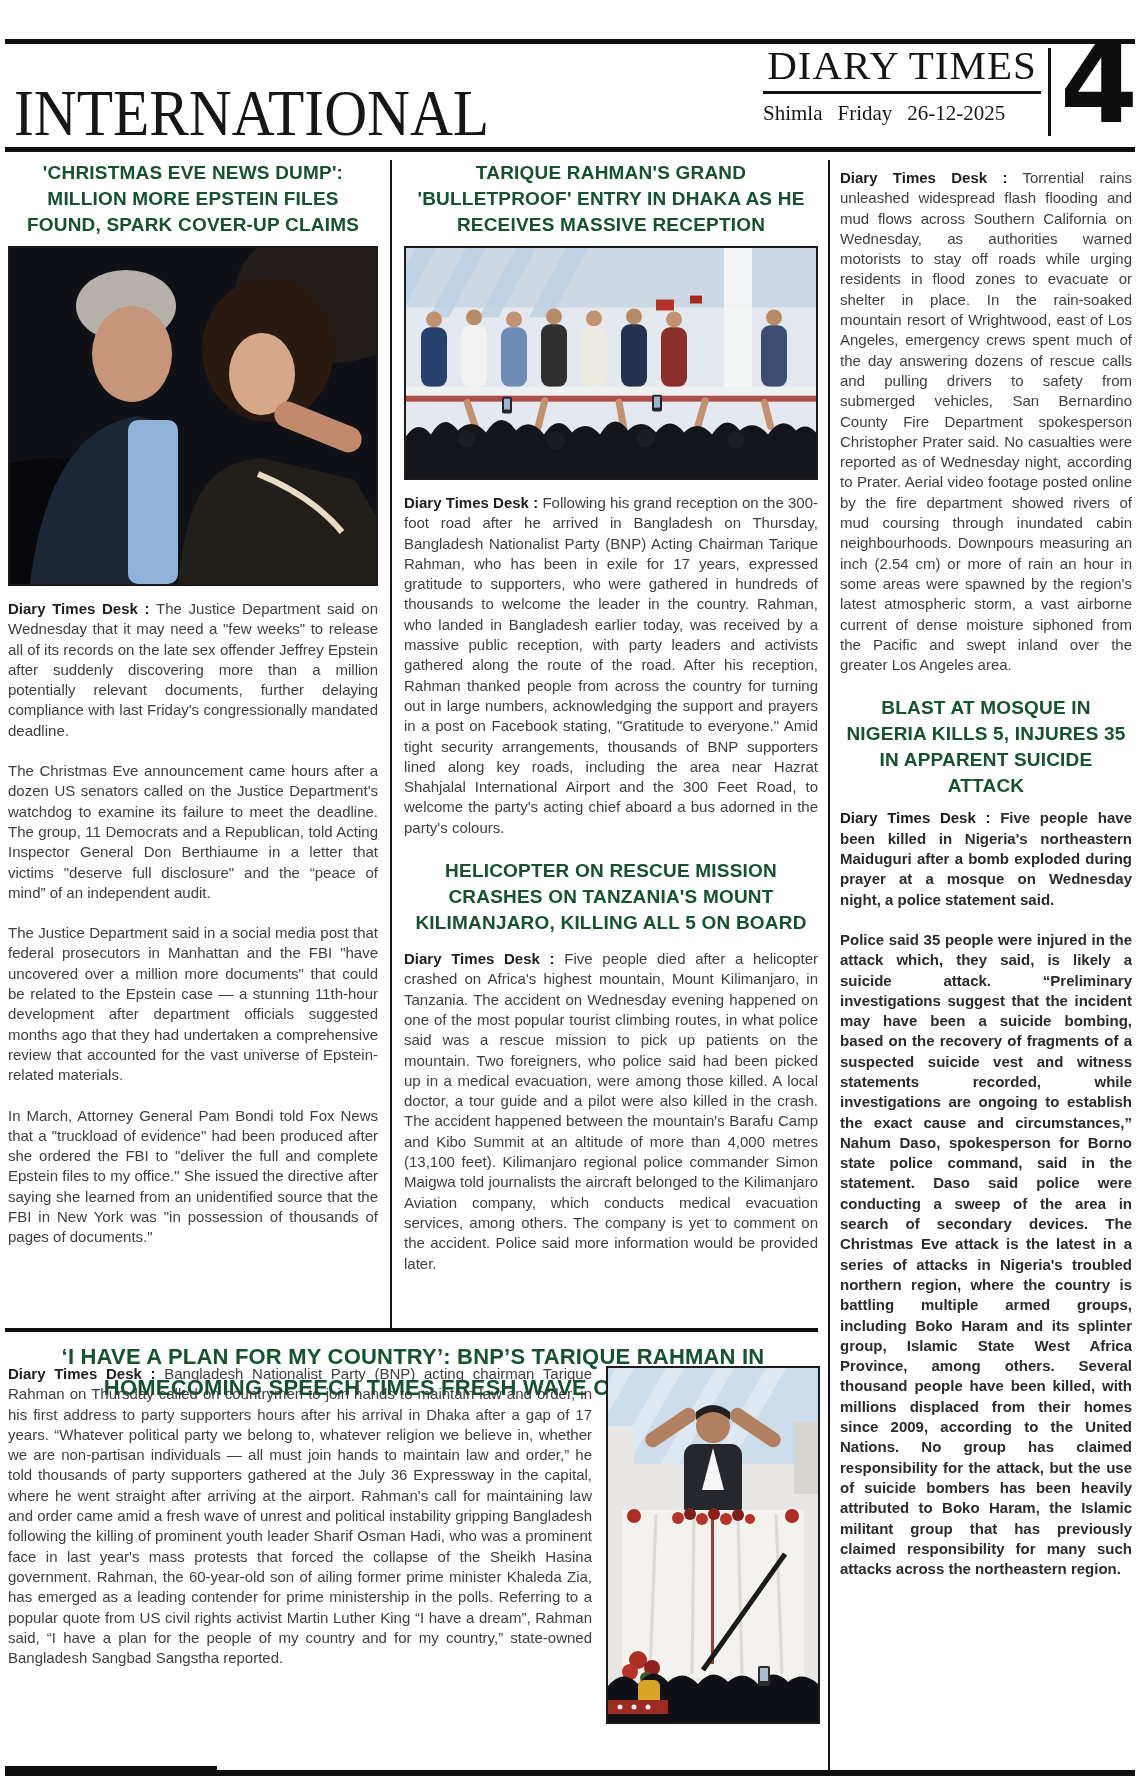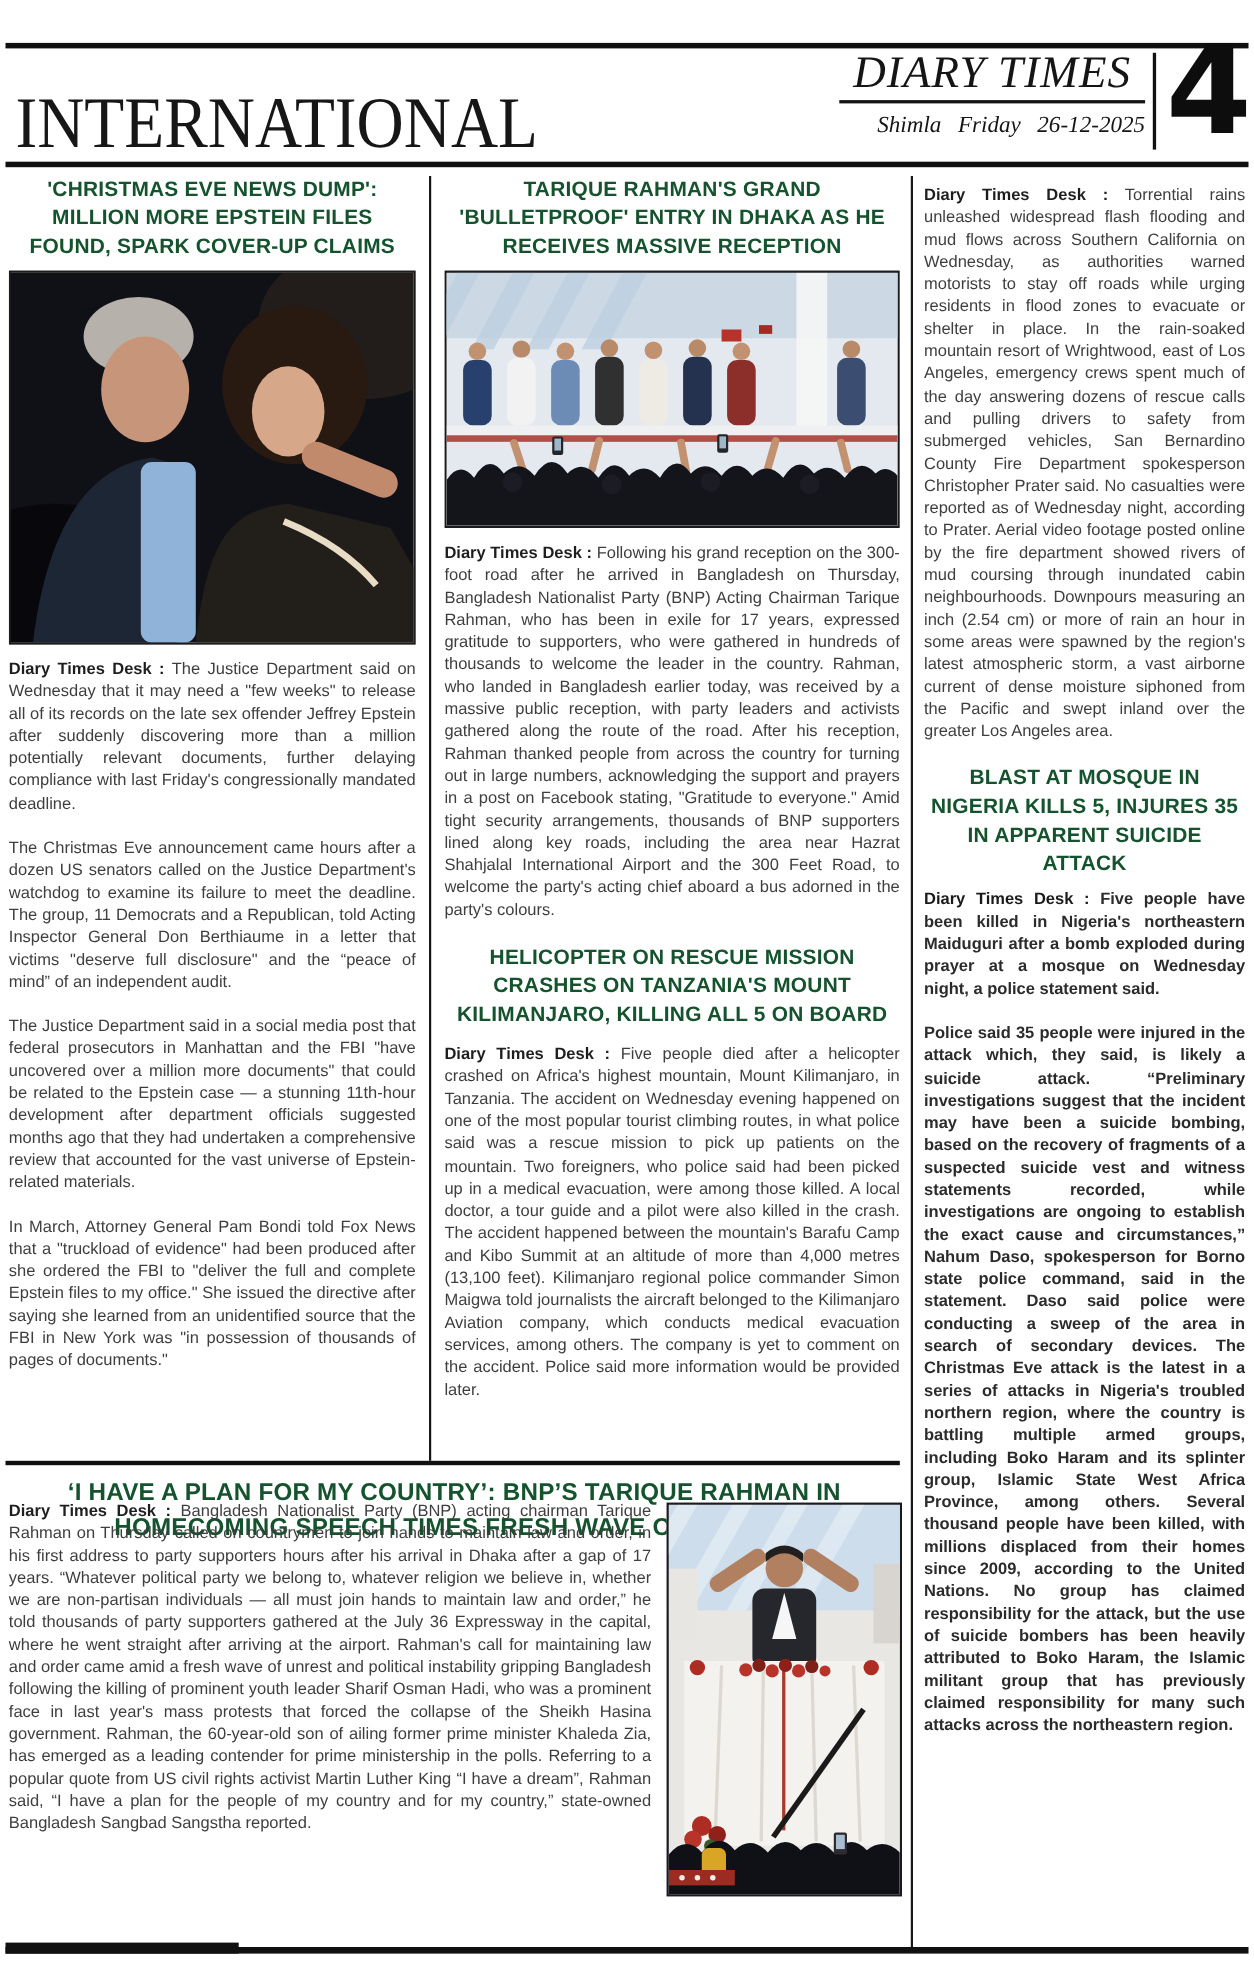--- a/index.html
+++ b/index.html
@@ -16,24 +16,24 @@
 
   .vdiv { position:absolute; width:2px; background:#161616; }
   #vdiv1 { left:390px; top:160px; height:1168px; }
   #vdiv2 { left:828px; top:160px; height:1610px; }
 
   #section-title { position:absolute; left:14px; top:80px; color:#161616;
      font-family:"Liberation Serif", serif; font-size:66px; line-height:1;
      letter-spacing:0px; transform:scaleX(.9); transform-origin:left top; white-space:nowrap; }
 
   #masthead { position:absolute; left:763px; top:44px; width:278px; text-align:center;
-     font-family:"Liberation Serif", serif; color:#151515;font-style:italic; }
+     font-family:"Liberation Serif", serif; color:#151515; }
   #masthead-title { font-size:41px; line-height:1.05; letter-spacing:1px; white-space:nowrap; }
   #masthead-divider { height:3px; background:#141414; margin-top:4px; }
-  #masthead-date { margin-top:7px; font-size:21px; display:flex; justify-content:flex-end; gap:15px; white-space:nowrap; }
+  #masthead-date { margin-top:7px; font-size:21px; display:flex; justify-content:flex-start; gap:15px; white-space:nowrap; }
 
   #header-vline { position:absolute; left:1048px; top:48px; width:3px; height:88px; background:#111; }
   #page-number  { position:absolute; right:6px; top:32px; font-family:"DejaVu Sans", sans-serif;
      font-weight:bold; font-size:112px; line-height:.92; color:#0d0d0d; letter-spacing:-4px; }
 
   .col { position:absolute; top:160px; overflow:hidden; }
   #col1 { left:8px;   width:370px; height:1164px; }
   #col2 { left:404px; width:414px; height:1164px; }
   #col3 { left:840px; width:292px; height:1606px; }
 

